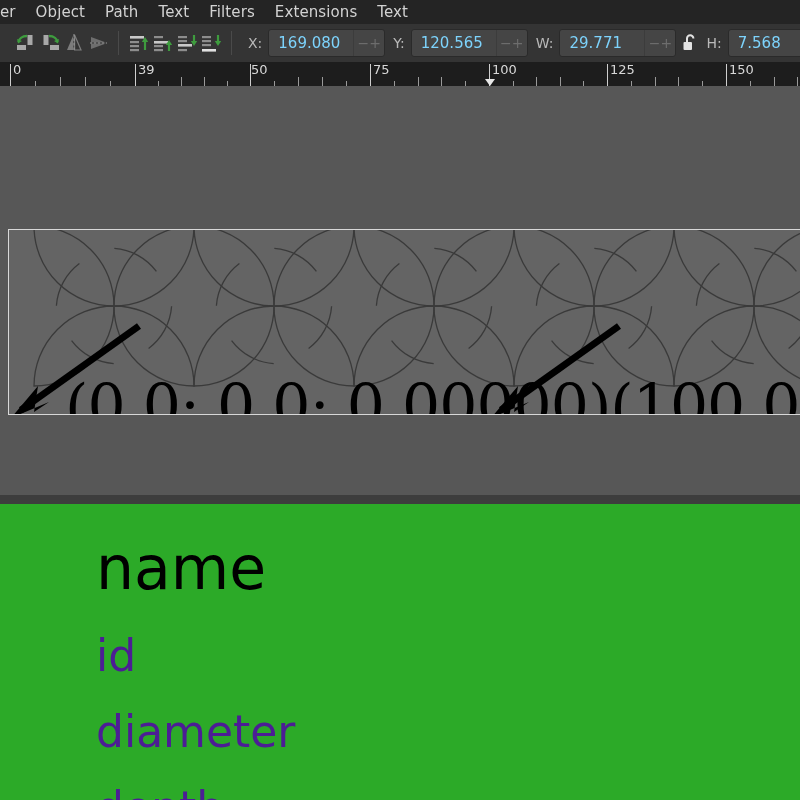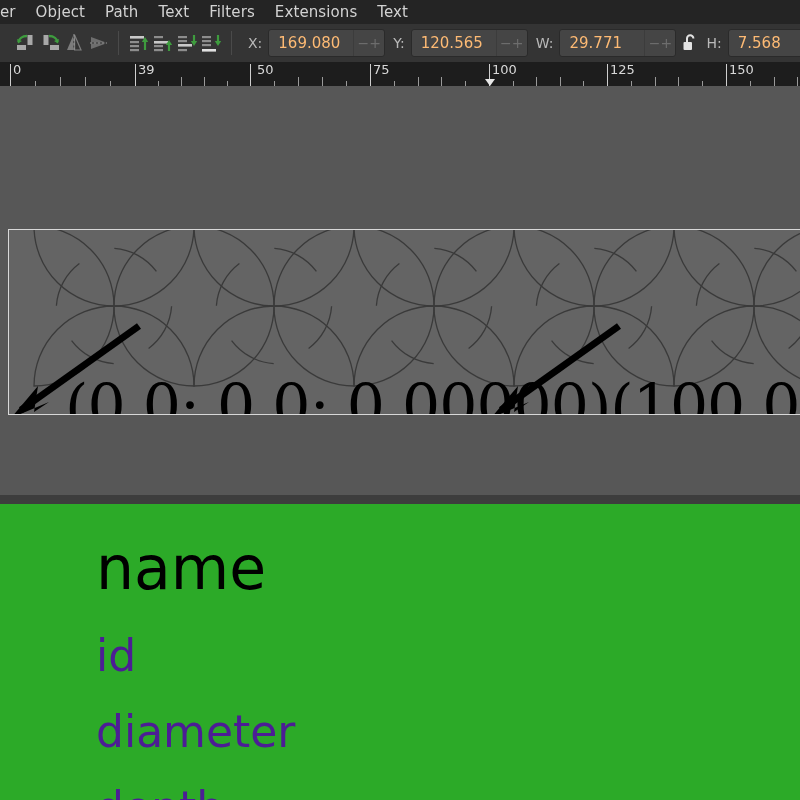--- a/index.html
+++ b/index.html
@@ -57,21 +57,21 @@
   }
   .spin {
     display: flex; align-items: stretch;
     height: 26px;
     background: #454545;
     border: 1px solid #2a2a2a;
     border-radius: 3px;
     overflow: hidden;
   }
   .spin .val {
-    color: #fdba74; font-size: 15px;
+    color: #7dd3fc; font-size: 15px;
     padding: 0 9px; line-height: 24px;
     min-width: 66px;
     display: flex; align-items: center;
   }
   .spin .stepper {
     width: 30px;
     display: flex; align-items: center; justify-content: space-around;
     color: #6d6d6d; font-size: 14px;
     border-left: 1px solid #3c3c3c;
   }
@@ -305,21 +305,21 @@
       <div class="rtick mid" style="left: 60px;"></div>
       <div class="rtick mid" style="left: 85px;"></div>
       <div class="rtick minor" style="left: 110px;"></div>
       <div class="rtick major" style="left: 135px;"></div>
       <div class="rlabel" style="left: 135px;">39</div>
       <div class="rtick minor" style="left: 158px;"></div>
       <div class="rtick mid" style="left: 181px;"></div>
       <div class="rtick mid" style="left: 204px;"></div>
       <div class="rtick minor" style="left: 227px;"></div>
       <div class="rtick major" style="left: 250px;"></div>
-      <div class="rlabel" style="left: 254px;">50</div>
+      <div class="rlabel" style="left: 248px;">50</div>
       <div class="rtick minor" style="left: 274px;"></div>
       <div class="rtick mid" style="left: 298px;"></div>
       <div class="rtick mid" style="left: 322px;"></div>
       <div class="rtick minor" style="left: 346px;"></div>
       <div class="rtick major" style="left: 370px;"></div>
       <div class="rlabel" style="left: 370px;">75</div>
       <div class="rtick minor" style="left: 394px;"></div>
       <div class="rtick mid" style="left: 418px;"></div>
       <div class="rtick mid" style="left: 441px;"></div>
       <div class="rtick minor" style="left: 465px;"></div>

